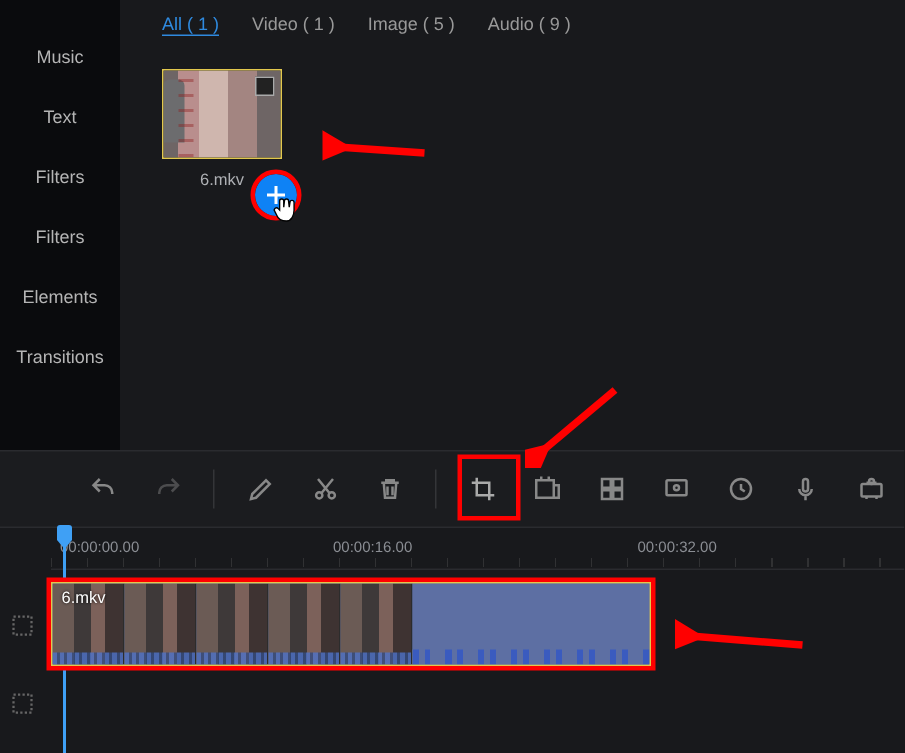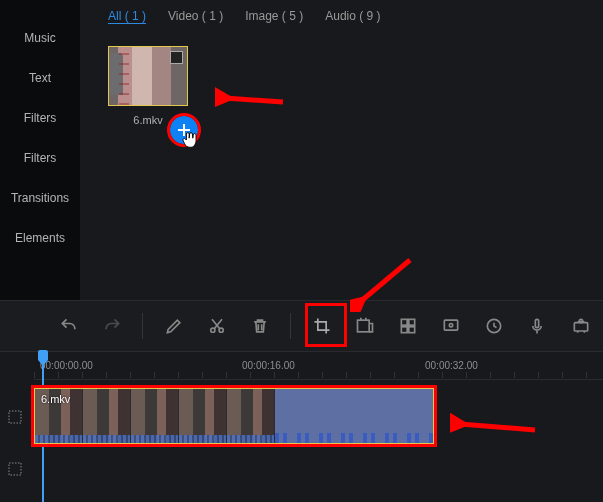--- a/index.html
+++ b/index.html
@@ -225,24 +225,24 @@
     <div class="sidebar-item">
         <span>Text</span>
       </div>
     <div class="sidebar-item">
         <span>Filters</span>
       </div>
     <div class="sidebar-item">
         <span>Filters</span>
       </div>
     <div class="sidebar-item">
+        <span>Elements</span>
+      </div>
+    <div class="sidebar-item">
         <span>Transitions</span>
-      </div>
-    <div class="sidebar-item">
-        <span>Elements</span>
       </div>
   </div>
 
   <div class="media">
     <div class="tabs">
       <span class="tab active">All ( 1 )</span>
       <span class="tab">Video ( 1 )</span>
       <span class="tab">Image ( 5 )</span>
       <span class="tab">Audio ( 9 )</span>
     </div>
@@ -338,21 +338,21 @@
         <circle cx="12" cy="6" r="2"></circle>
         <path d="M9 8v-1h6v1M8 18v2M16 18v2"></path>
       </svg>
   </span>
   <div class="crop-box"></div>
 </div>
 
 <div class="timeline">
   <div class="ruler">
     <span class="ruler-seg" style="left:6px">00:00:00.00</span>
-    <span class="ruler-seg" style="left:208px">00:00:16.00</span>
+    <span class="ruler-seg" style="left:188px">00:00:16.00</span>
     <span class="ruler-seg" style="left:391px">00:00:32.00</span>
     <div class="ruler-ticks"></div>
     <div class="playhead" style="left:8px">
       <div class="playhead-head"></div>
       <div class="playhead-tri"></div>
       <div class="playhead-line"></div>
     </div>
   </div>
   <div class="track-area">
     <span class="track-icon" style="top:26px">

